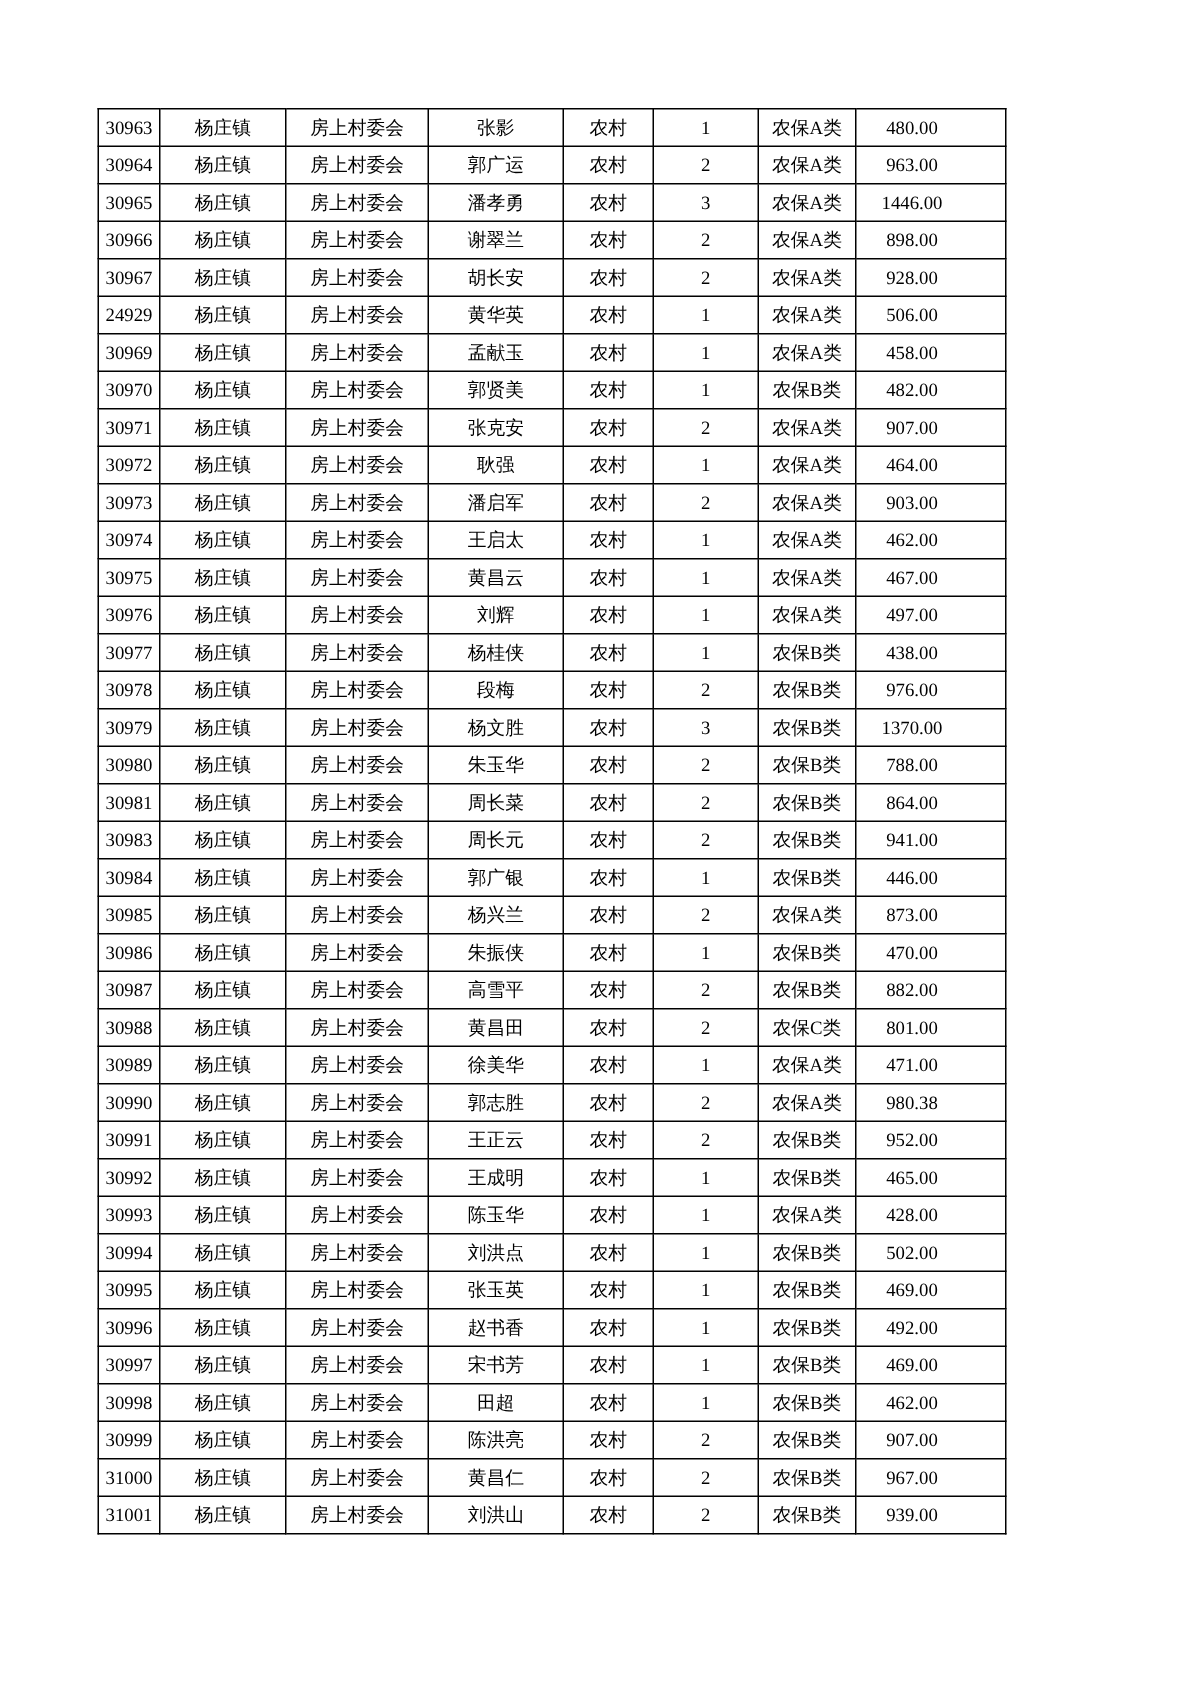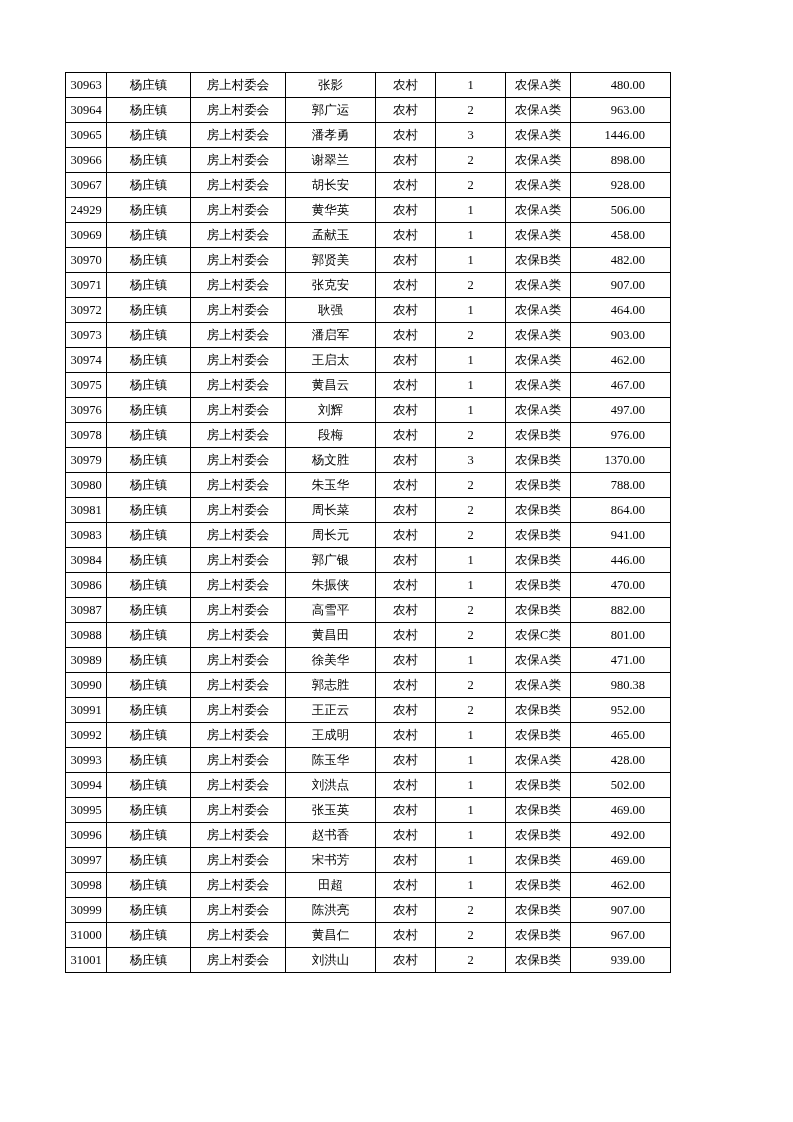--- a/index.html
+++ b/index.html
@@ -36,21 +36,21 @@
       height: 24px;
       font-size: 12.5px;
       line-height: 24px;
       color: #000000;
       text-align: center;
       padding: 0;
       overflow: hidden;
       white-space: nowrap;
     }
     table.records td.col-amount {
-      text-align: right;
+      text-align: center;
       padding-right: 25px;
     }
   </style>
 </head>
 <body>
 
 <div class="sheet">
   <table class="records">
     <colgroup>
       <col style="width:41px">
@@ -197,20 +197,30 @@
           <td class="col-seq">30976</td>
           <td class="col-town">杨庄镇</td>
           <td class="col-village">房上村委会</td>
           <td class="col-name">刘辉</td>
           <td class="col-residence">农村</td>
           <td class="col-count">1</td>
           <td class="col-category">农保A类</td>
           <td class="col-amount">497.00</td>
         </tr>
         <tr>
+          <td class="col-seq">30977</td>
+          <td class="col-town">杨庄镇</td>
+          <td class="col-village">房上村委会</td>
+          <td class="col-name">杨桂侠</td>
+          <td class="col-residence">农村</td>
+          <td class="col-count">1</td>
+          <td class="col-category">农保B类</td>
+          <td class="col-amount">438.00</td>
+        </tr>
+        <tr>
           <td class="col-seq">30978</td>
           <td class="col-town">杨庄镇</td>
           <td class="col-village">房上村委会</td>
           <td class="col-name">段梅</td>
           <td class="col-residence">农村</td>
           <td class="col-count">2</td>
           <td class="col-category">农保B类</td>
           <td class="col-amount">976.00</td>
         </tr>
         <tr>
@@ -255,20 +265,30 @@
         </tr>
         <tr>
           <td class="col-seq">30984</td>
           <td class="col-town">杨庄镇</td>
           <td class="col-village">房上村委会</td>
           <td class="col-name">郭广银</td>
           <td class="col-residence">农村</td>
           <td class="col-count">1</td>
           <td class="col-category">农保B类</td>
           <td class="col-amount">446.00</td>
+        </tr>
+        <tr>
+          <td class="col-seq">30985</td>
+          <td class="col-town">杨庄镇</td>
+          <td class="col-village">房上村委会</td>
+          <td class="col-name">杨兴兰</td>
+          <td class="col-residence">农村</td>
+          <td class="col-count">2</td>
+          <td class="col-category">农保A类</td>
+          <td class="col-amount">873.00</td>
         </tr>
         <tr>
           <td class="col-seq">30986</td>
           <td class="col-town">杨庄镇</td>
           <td class="col-village">房上村委会</td>
           <td class="col-name">朱振侠</td>
           <td class="col-residence">农村</td>
           <td class="col-count">1</td>
           <td class="col-category">农保B类</td>
           <td class="col-amount">470.00</td>

